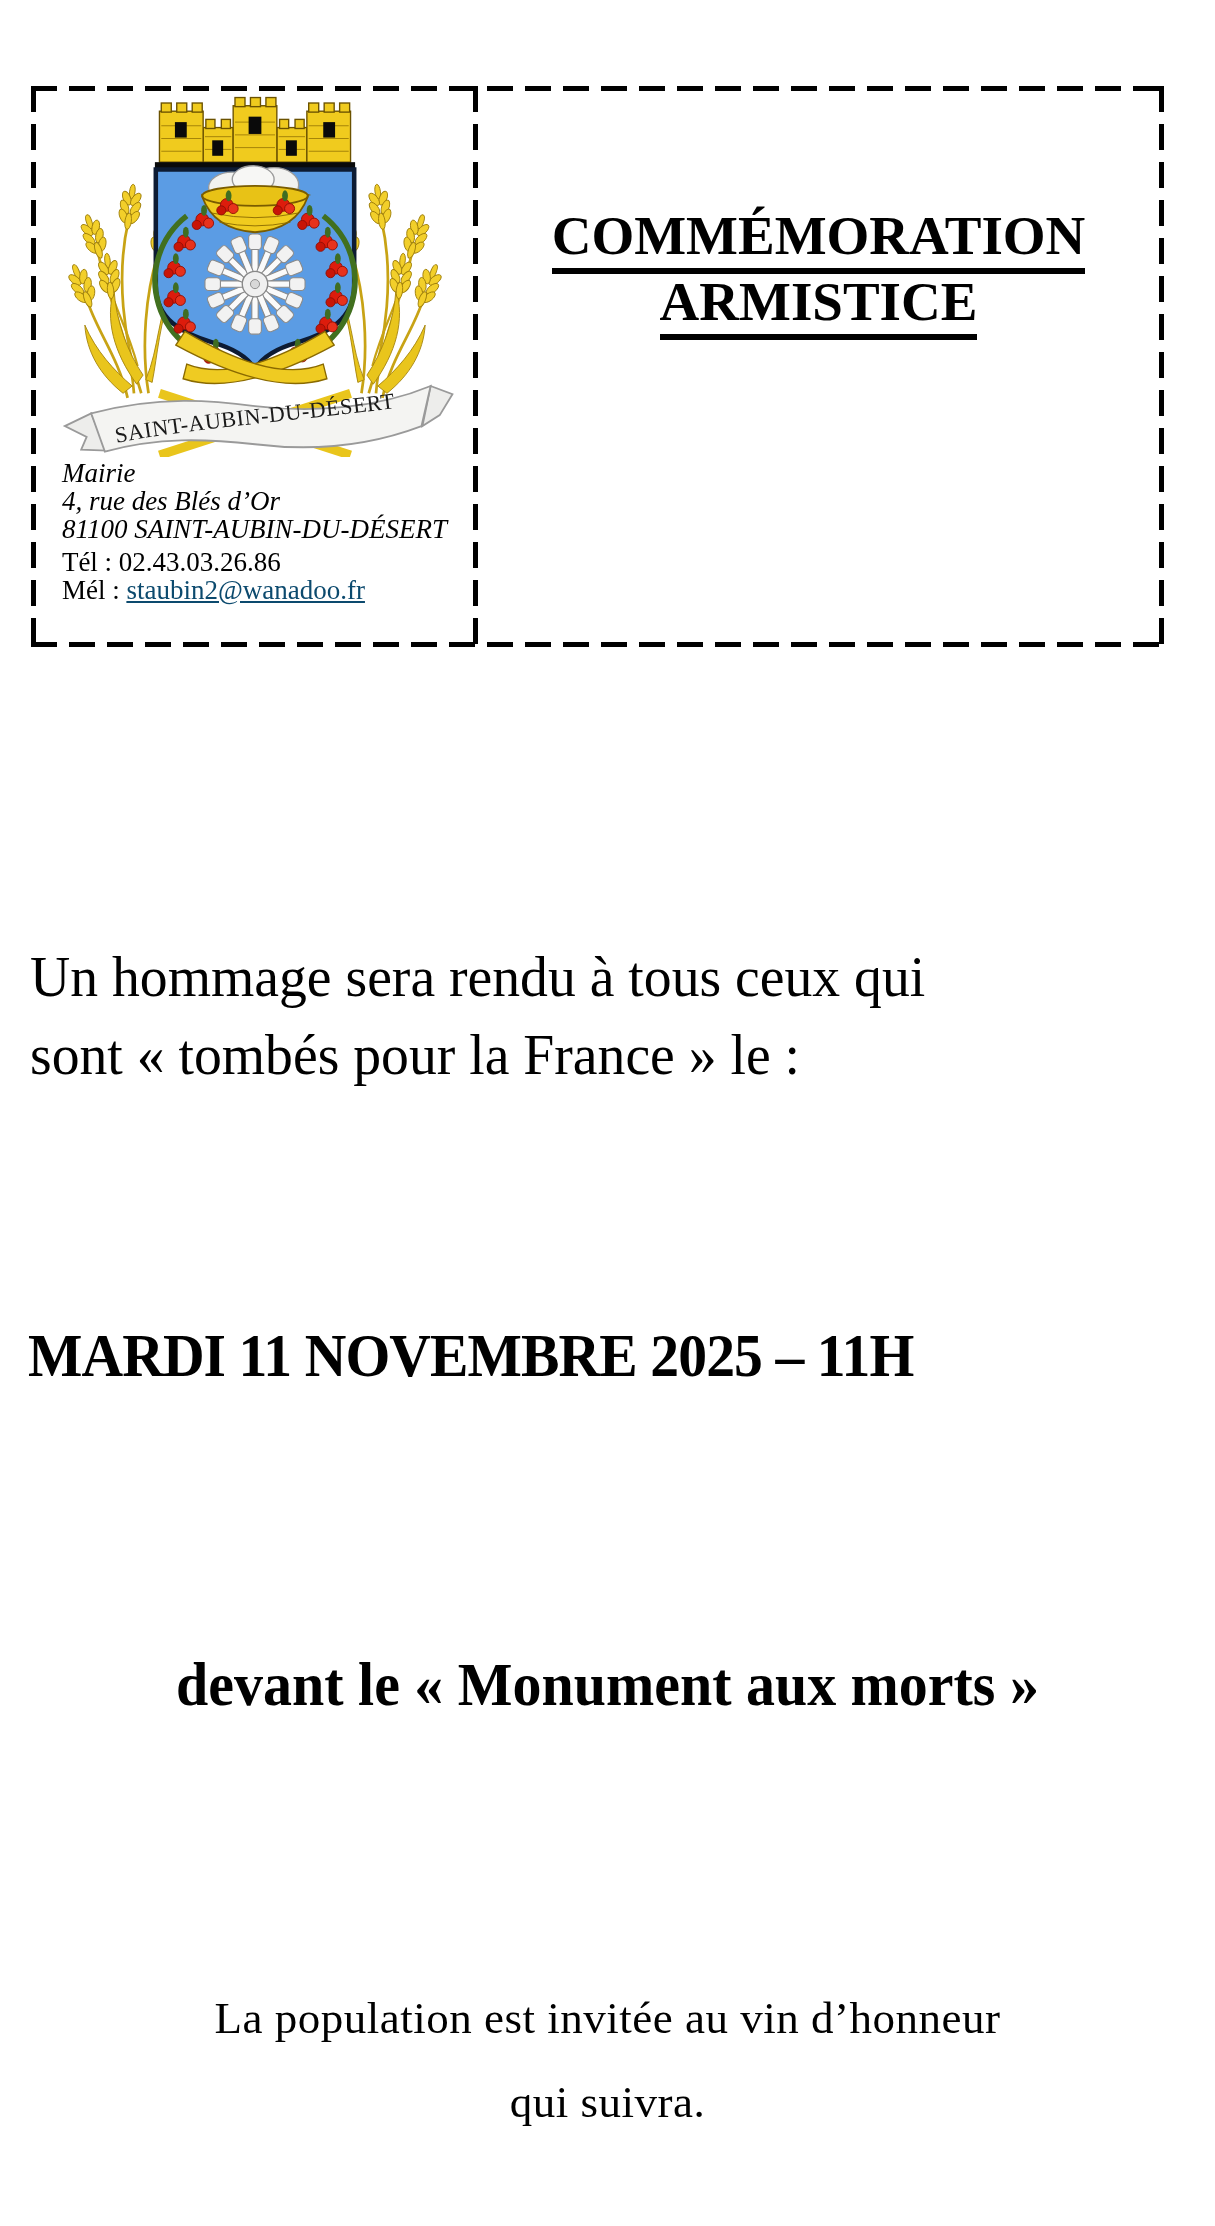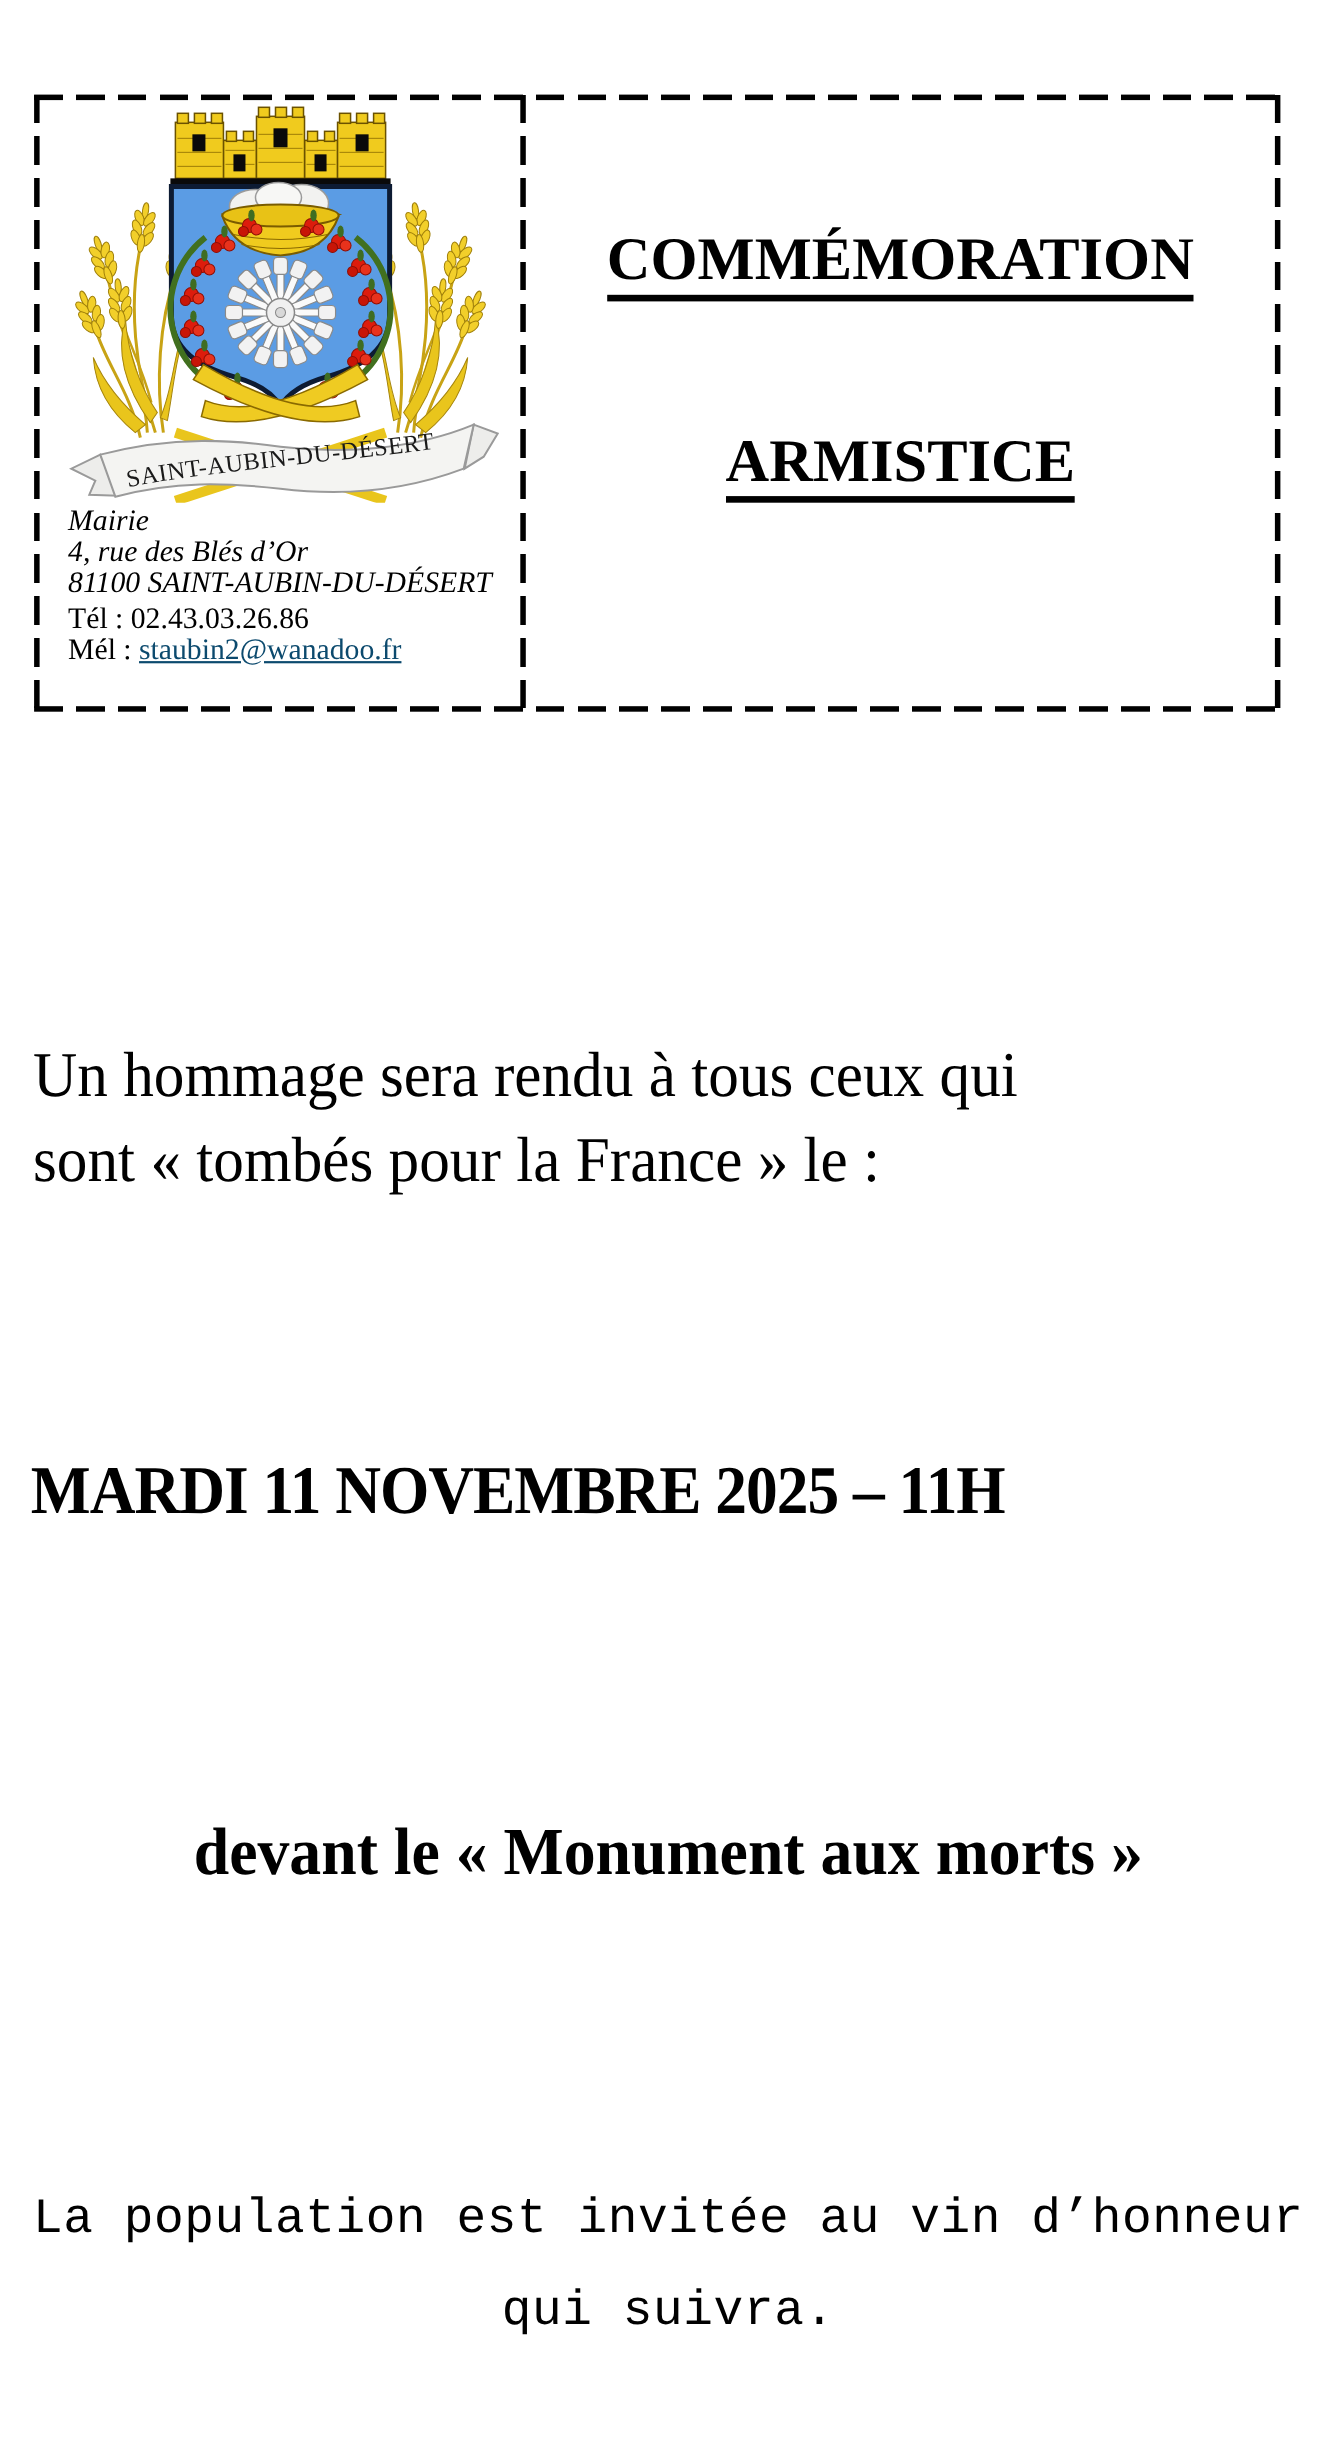--- a/index.html
+++ b/index.html
@@ -31,21 +31,21 @@
   .cell-right { position:absolute; left:447px; top:0; width:681px; height:551px;
                 display:flex; flex-direction:column; align-items:center; padding-top:122px; }
 
   .arms-svg { width:410px; height:364px; margin-top:2px; flex:none; }
 
   .addr { font-size:27px; line-height:28px; margin-top:2px; }
   .addr .it { font-style:italic; }
   .addr .phone { margin-top:5px; }
   .addr a { color:#0c4a6e; text-decoration:underline; }
 
-  .title-line { margin-bottom:117px; }
+  .title-line { }
   .title-line span {
     display:inline-block;
     font-size:55px; font-weight:bold; line-height:1;
     letter-spacing:0px;
     padding-bottom:5px; border-bottom:6px solid #000;
   }
 
   
   .intro { position:absolute; top:938px; left:30px; width:1170px;
            font-size:58px; line-height:78px;
@@ -54,21 +54,21 @@
 
   .date-line { position:absolute; top:1320px; left:28px;
                font-size:62px; font-weight:bold; letter-spacing:-1px; white-space:nowrap;
                transform:scaleX(0.93); transform-origin:left top; }
 
   .place-line { position:absolute; top:1650px; left:0; width:100%; text-align:center;
                 font-size:61px; font-weight:bold; white-space:nowrap;
                 transform:scaleX(0.95); transform-origin:center top; }
 
   .footer-note { position:absolute; top:1976px; left:0; width:100%; text-align:center;
-                 font-family:Liberation Mono, monospace;
+                 font-family:Liberation Serif, serif;
                  font-size:45px; line-height:84px; font-weight:500; letter-spacing:0.5px; }
 </style>
 </head>
 <body>
 
 <div class="page">
 
   <div class="header">
     <div class="dash-h dash-top"></div>
     <div class="dash-h dash-bottom"></div>

